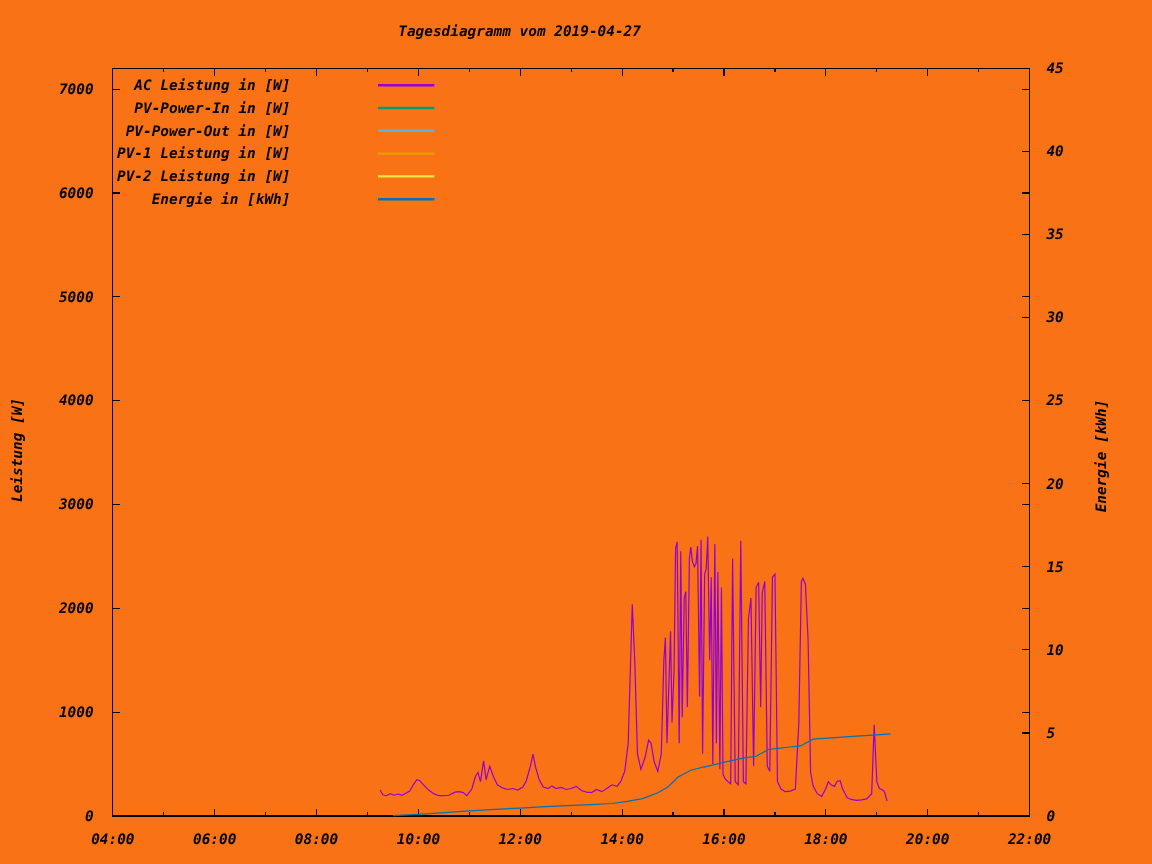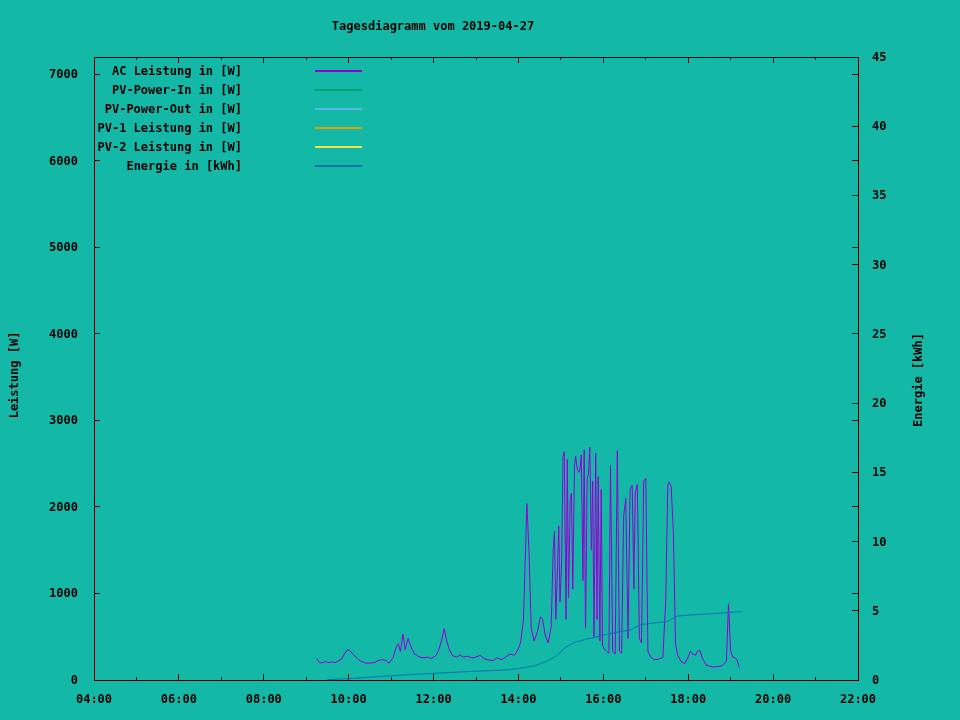--- a/index.html
+++ b/index.html
@@ -1,16 +1,16 @@
 <!DOCTYPE html>
 <html><head>
 <meta charset="utf-8">
 <style>
   html,body{margin:0;padding:0;background:#fff;}
-  .stage{position:relative;width:960px;height:720px;background:#14b8a6;overflow:hidden;}
+  .stage{position:relative;width:960px;height:720px;background:#f97316;overflow:hidden;font-style:italic;}
   svg text{font-family:"DejaVu Sans Mono","Liberation Mono",monospace;font-weight:bold;fill:#000000;}
   .t-title{font-size:12px;}
   .t-tick{font-size:12px;}
   .t-axis{font-size:12px;}
   .t-legend{font-size:12px;}
 </style>
 </head>
 <body>
 
 <div class="stage">

